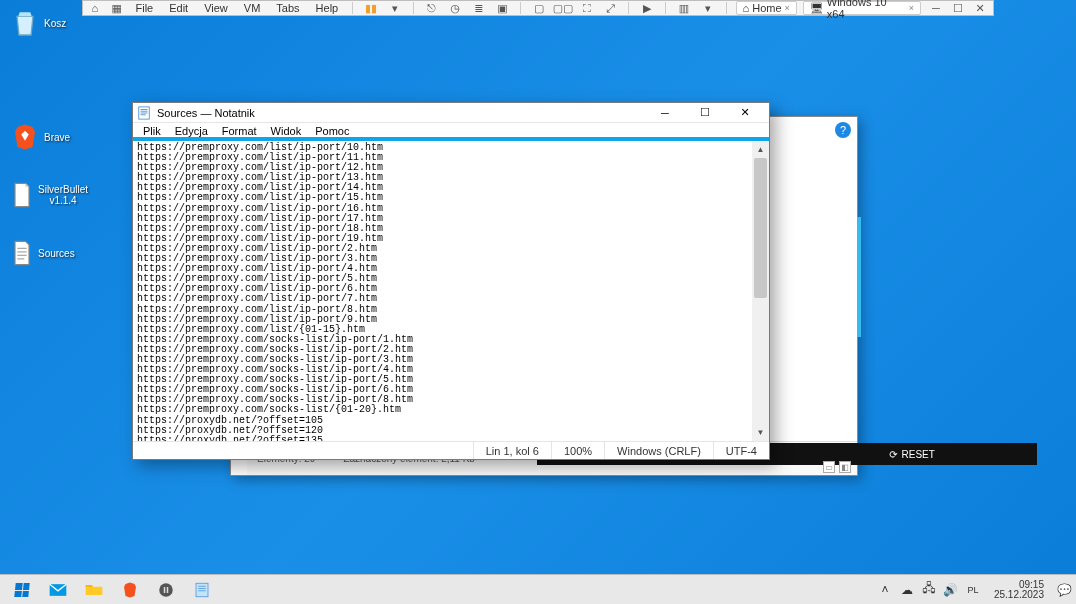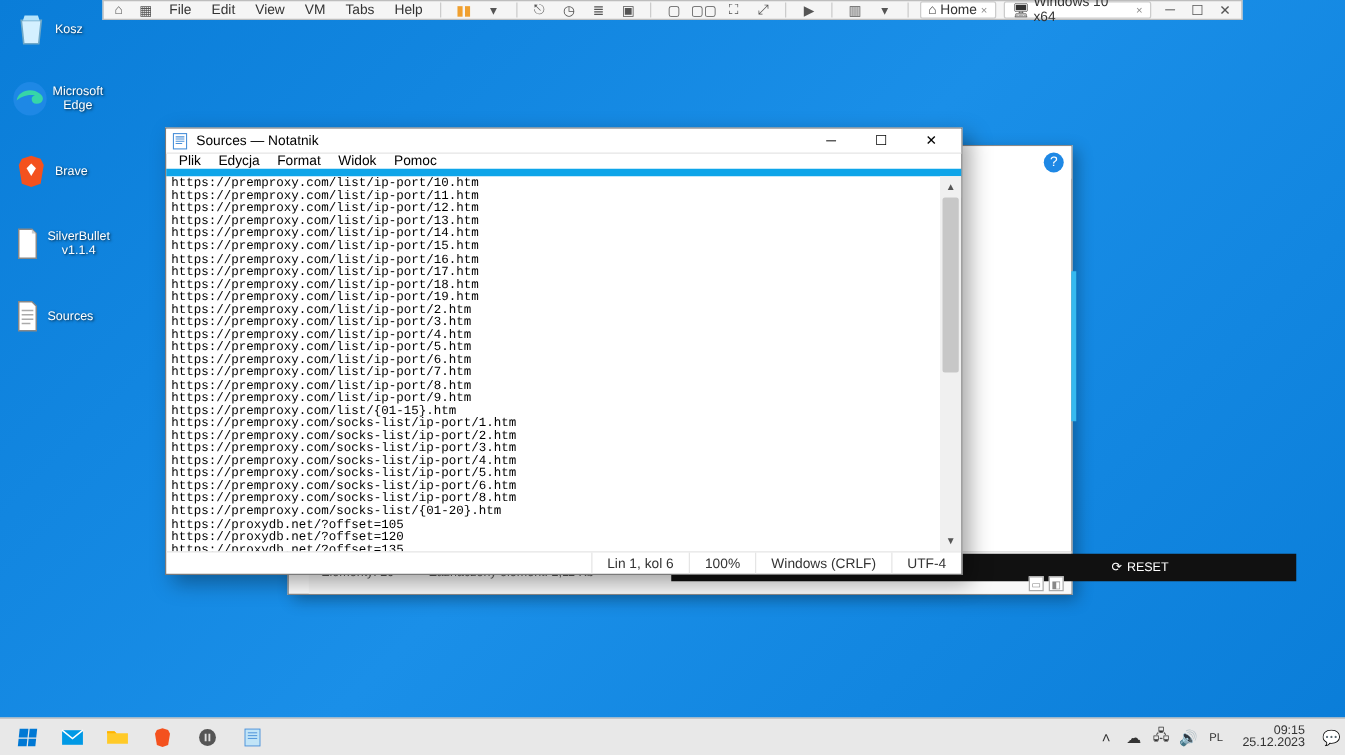--- a/index.html
+++ b/index.html
@@ -35,21 +35,21 @@
 .bg-app-footer .bb { flex: 1; display: flex; align-items: center; justify-content: center; color: #fff; font-size: 10px; gap: 4px; cursor: pointer; }
 .bg-app-mini-icons { position: absolute; right: 6px; bottom: 2px; display: flex; gap: 4px; }
 .bg-app-mini-icons span { width: 12px; height: 12px; border: 1px solid #aaa; background: #fff; font-size: 8px; display: flex; align-items: center; justify-content: center; color: #888; }
 
 
 .notepad { position: absolute; left: 132px; top: 86px; width: 638px; height: 358px; background: #fff; border: 1px solid #7a7a7a; box-shadow: 6px 6px 16px rgba(0,0,0,.35); display: flex; flex-direction: column; margin-top: 16px; }
 .np-title { height: 20px; background: #fff; display: flex; align-items: center; font-size: 11px; color: #000; padding: 0 4px; gap: 6px; border-bottom: 1px solid #e5e5e5; }
 .np-title .np-icon { width: 14px; height: 14px; display: flex; align-items: center; justify-content: center; color: #1e88e5; font-size: 12px; }
 .np-title .ctrls { margin-left: auto; display: flex; }
 .np-title .ctrl { width: 40px; height: 18px; display: flex; align-items: center; justify-content: center; font-size: 11px; cursor: pointer; }
-.np-menu { height: 18px; display: flex; align-items: flex-end; font-size: 11px; padding: 0 4px; gap: 2px; border-bottom: 6px solid #0ea5e9; }
+.np-menu { height: 18px; display: flex; align-items: flex-end; font-size: 11px; padding: 0 4px; gap: 2px; border-bottom: 4px solid #0ea5e9; }
 .np-menu span { padding: 0 6px; cursor: pointer; }
 .np-body { flex: 1; display: flex; overflow: hidden; }
 .np-text { flex: 1; font-family: Consolas, 'Courier New', monospace; font-size: 10px; line-height: 10.1px; white-space: pre; padding: 2px 4px; overflow: hidden; color: #000; }
 .np-scroll { width: 17px; background: #f0f0f0; position: relative; }
 .np-scroll .arrow { height: 17px; display: flex; align-items: center; justify-content: center; font-size: 8px; color: #555; cursor: pointer; background: #f0f0f0; }
 .np-scroll .thumb { position: absolute; top: 17px; left: 2px; right: 2px; height: 140px; background: #c7c7c7; border-radius: 2px; cursor: pointer; }
 .np-scroll .arrow.down { position: absolute; bottom: 0; left: 0; right: 0; }
 .np-status { height: 18px; border-top: 1px solid #e5e5e5; display: flex; align-items: center; font-size: 11px; color: #333; }
 .np-status div { padding: 0 12px; border-left: 1px solid #e5e5e5; height: 100%; display: flex; align-items: center; }
 .np-status .spacer { flex: 1; border: none; }
@@ -74,29 +74,20 @@
   <div class="desktop-icon" style="left:8px; top:6px">
     <div class="glyph">
       <svg viewBox="0 0 24 24" width="32" height="32">
           <path fill="#d4f0ff" stroke="#6fa8c8" d="M6 7h12l-1.5 14h-9L6 7z"></path>
           <path fill="#b5e4fb" d="M8 4h8l1 3H7l1-3z"></path>
         </svg>
     </div>
     <div class="label">Kosz</div>
   </div>
 
-  <div class="desktop-icon" style="left:8px; top:62px">
-    <div class="glyph">
-      <svg viewBox="0 0 24 24" width="32" height="32">
-          <circle cx="12" cy="12" r="10" fill="#1e88e5"></circle>
-          <path d="M4 13c1-6 9-8 14-4 3 2 2 6-2 6-2 0-3-1-3-3 0-1 1-2 2-2-4-1-9 1-11 3z" fill="#36d6a8"></path>
-        </svg>
-    </div>
-    <div class="label">Microsoft Edge</div>
-  </div>
 
   <div class="desktop-icon" style="left:8px; top:120px">
     <div class="glyph">
       <svg viewBox="0 0 24 24" width="30" height="30">
           <path fill="#f4511e" d="M12 2l6 2 2 4-2 12-6 2-6-2L4 8l2-4 6-2z"></path>
           <path fill="#fff" d="M12 7l-3 3 3 5 3-5-3-3z"></path>
         </svg>
     </div>
     <div class="label">Brave</div>
   </div>

